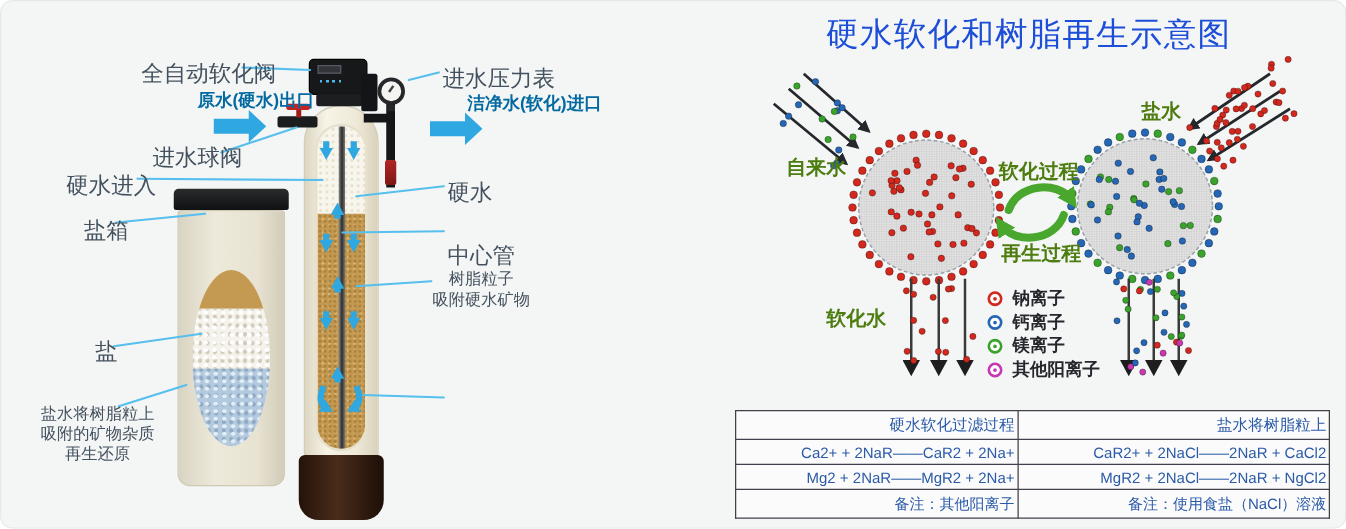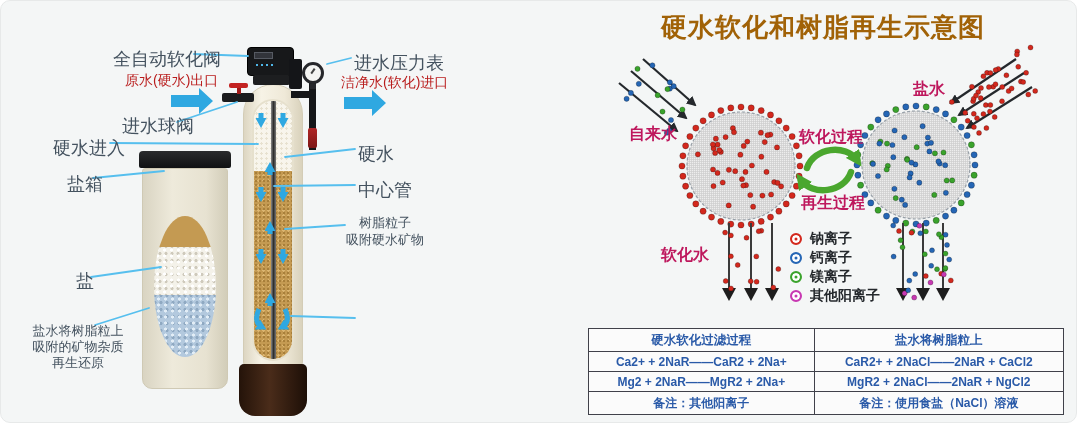--- a/index.html
+++ b/index.html
@@ -48,53 +48,53 @@
   #salt-oval{position:absolute;left:11px;top:47px;width:62px;height:141px;border-radius:50%;overflow:hidden;}
   .oval-tan{width:100%;height:31px;background:#c49a52;}
   .oval-salt{width:100%;height:48px;background:#f4f2ea;
     background-image:radial-gradient(#ffffff 1.6px,transparent 2px),radial-gradient(#cfcabc 1.3px,transparent 1.8px);
     background-size:7px 6px,6px 7px;background-position:0 0,3px 3px;}
   .oval-blue{width:100%;height:62px;background:#b3c9de;
     background-image:radial-gradient(#e2edf6 1.6px,transparent 2px),radial-gradient(#8fa9c2 1.3px,transparent 1.8px);
     background-size:7px 6px,6px 7px;background-position:1px 1px,4px 4px;}
   
   .lbl{position:absolute;font-size:18px;color:#44525f;font-weight:500;white-space:nowrap;}
-  .lbl-cyan{position:absolute;font-size:14px;color:#b91c1c;font-weight:normal;white-space:nowrap;}
+  .lbl-cyan{position:absolute;font-size:14px;color:#0369a1;font-weight:bold;white-space:nowrap;margin-left:33px;}
   .lbl-multi{position:absolute;font-size:13px;color:#44525f;font-weight:500;text-align:center;line-height:16px;}
   #lab-autovalve{left:112px;top:46px;}
   #lab-rawout{left:124px;top:71px;}
   #lab-ballvalve{left:121px;top:113px;}
   #lab-hardin{left:52px;top:135px;}
   #lab-saltbox{left:66px;top:171px;}
   #lab-salt{left:75px;top:268px;}
   #lab-brine{left:28px;top:322px;width:98px;}
   #lab-gauge{left:353px;top:50px;}
   #lab-cleanin{left:340px;top:73px;}
   #lab-hard{left:357px;top:141px;text-align:center;}
-  #lab-tube{left:357px;top:177px;text-align:right;}
+  #lab-tube{left:357px;top:191px;text-align:right;}
   #lab-resin{left:340px;top:213px;width:88px;line-height:17px;}
   #lab-soft{left:348px;top:307px;width:86px;line-height:17px;}
   
-  #rtitle{left:592px;top:9px;width:460px;text-align:center;font-size:26px;font-weight:bold;
-    color:#a16207;letter-spacing:1px;}
-  .rlbl{position:absolute;font-size:16px;font-weight:bold;color:#be185d;white-space:nowrap;}
+  #rtitle{left:592px;top:9px;width:460px;text-align:center;font-size:26px;font-weight:normal;
+    color:#1d4ed8;letter-spacing:1px;}
+  .rlbl{position:absolute;font-size:16px;font-weight:bold;color:#4d7c0f;white-space:nowrap;}
   #lab-tap{left:628px;top:123px;}
   #lab-softproc{left:798px;top:126px;}
   #lab-regenproc{left:800px;top:192px;}
   #lab-brinewater{left:912px;top:78px;}
   #lab-softwater{left:660px;top:244px;}
   #legend{left:789px;top:230px;display:flex;flex-direction:column;gap:3px;}
   .legend-row{display:flex;align-items:center;gap:8px;height:16px;}
   .legend-dot{width:12px;height:12px;border-radius:50%;border:2.5px solid #999;background:#999;
     box-shadow:inset 0 0 0 2.5px #fff;flex:0 0 auto;}
   .legend-label{font-size:14px;font-weight:bold;color:#24282c;white-space:nowrap;}
   #rtable{position:absolute;left:587px;top:327px;width:476px;border-collapse:collapse;
     background:#fbfbfb;}
-  #rtable th,#rtable td{border:1.5px solid #40414a;font-size:12px;font-weight:bold;
-    color:#2a5aa8;text-align:center;padding:2.5px 2px;height:16px;}
+  #rtable th,#rtable td{border:1.5px solid #40414a;font-size:12px;font-weight:normal;
+    color:#2a5aa8;text-align:right;padding:2.5px 2px;height:16px;}
   #rtable th{font-size:12.5px;}
   #rtable col.c1{width:47.5%;}
   #deco{position:absolute;left:0;top:0;width:1077px;height:423px;pointer-events:none;}
 </style>
 </head>
 <body>
 
 <div id="canvas">
 
   <div class="abs" id="saltbox">

